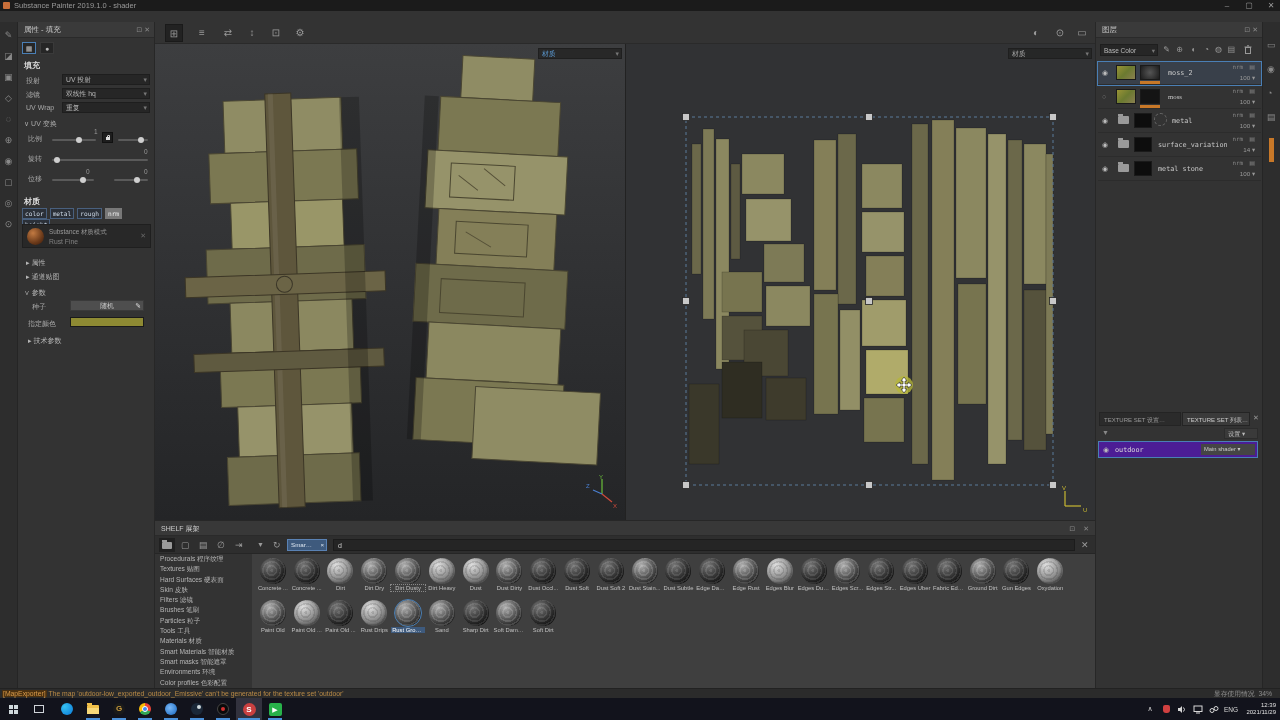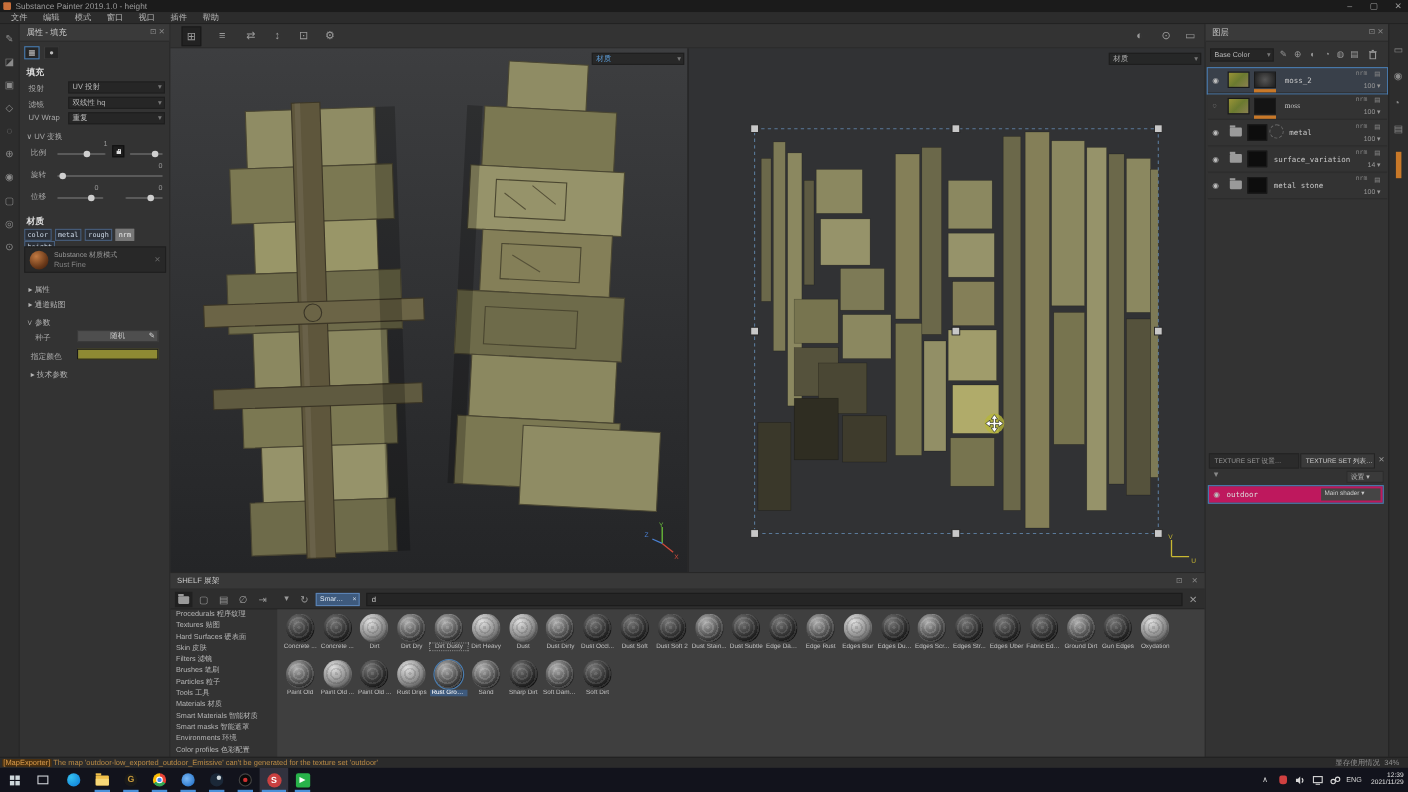--- a/index.html
+++ b/index.html
@@ -56,21 +56,21 @@
   .lfold{position:absolute;left:20px;top:6px;width:11px;height:8px;background:#9a9a9a;border-radius:1px;}
   .lfold::before{content:"";position:absolute;left:0;top:-2px;width:5px;height:2px;background:#9a9a9a;}
   .lname{position:absolute;top:7px;font-size:6.8px;color:#c8c8c8;font-family:"DejaVu Sans Mono",monospace;}
   .lnrm{position:absolute;right:18px;top:2px;font-size:5.8px;color:#888;font-family:"DejaVu Sans Mono",monospace;}
   .lstack{position:absolute;right:6px;top:1px;font-size:6px;color:#888;}
   .lop{position:absolute;right:6px;top:12px;font-size:6.2px;color:#999;}
   .dashc{position:absolute;left:56px;top:3px;width:13px;height:13px;border:1px dashed #666;border-radius:50%;}
   
   .tstab{position:absolute;height:14px;font-size:6px;line-height:14px;padding-left:4px;color:#999;background:#2b2b2b;border:1px solid #242424;white-space:nowrap;overflow:hidden;}
   .tstab.on{background:#3a3a3a;color:#ccc;}
-  #tsrow{position:absolute;left:3px;top:420px;width:158px;height:15px;background:#be185d;outline:1px solid #4a7fb5;}
+  #tsrow{position:absolute;left:3px;top:420px;width:158px;height:15px;background:#4c1d95;outline:1px solid #4a7fb5;}
   #shaderbox{position:absolute;right:2px;top:2px;width:54px;height:11px;background:#454545;font-size:5.8px;line-height:10px;padding-left:3px;color:#ccc;}
   
   #rightbar{left:1262px;top:22px;width:18px;height:666px;background:#2d2d2d;border-left:1px solid #252525;}
   .rtool{position:absolute;left:4px;font-size:9px;color:#8a8a8a;}
   
   #shelf{left:155px;top:520px;width:940px;height:168px;background:#333;border-top:1px solid #272727;}
   #shelfhead{position:absolute;left:0;top:0;width:940px;height:15px;background:#383838;font-size:7px;line-height:15px;color:#ccc;padding-left:6px;border-bottom:1px solid #2a2a2a;}
   #shelftools{position:absolute;left:0;top:15px;width:940px;height:18px;background:#2e2e2e;border-bottom:1px solid #262626;}
   .stool{position:absolute;top:2px;font-size:9px;color:#9a9a9a;line-height:14px;}
   #chip{position:absolute;left:132px;top:3px;width:40px;height:12px;background:#3e5a7d;border:1px solid #5a82b4;color:#dde6f0;font-size:6.2px;line-height:10px;padding-left:3px;}
@@ -101,35 +101,26 @@
   .tray{position:absolute;top:0;height:22px;display:flex;align-items:center;justify-content:center;color:#d8d8d8;}
   #clock{width:36px;text-align:right;font-size:6px;line-height:7px;color:#e0e0e0;}
 </style>
 </head>
 <body>
 
 <div id="screen">
 
   <div class="abs" id="titlebar">
     <div class="logo"></div>
-    <div class="ttl">Substance Painter 2019.1.0 - height</div>
+    <div class="ttl">Substance Painter 2019.1.0 - shader</div>
     <div class="winbtn" style="right:44px;">–</div>
     <div class="winbtn" style="right:22px;">▢</div>
     <div class="winbtn" style="right:0;">✕</div>
   </div>
 
-  <div class="abs" id="menubar">
-      <span class="menu-item">文件</span>
-      <span class="menu-item">编辑</span>
-      <span class="menu-item">模式</span>
-      <span class="menu-item">窗口</span>
-      <span class="menu-item">视口</span>
-      <span class="menu-item">插件</span>
-      <span class="menu-item">帮助</span>
-    </div>
 
   <div class="abs" id="leftbar">
     <span class="ltool">✎</span>
     <span class="ltool">◪</span>
     <span class="ltool">▣</span>
     <span class="ltool">◇</span>
     <span class="ltool">◌</span>
     <span class="ltool">⊕</span>
     <span class="ltool">◉</span>
     <span class="ltool">▢</span>

